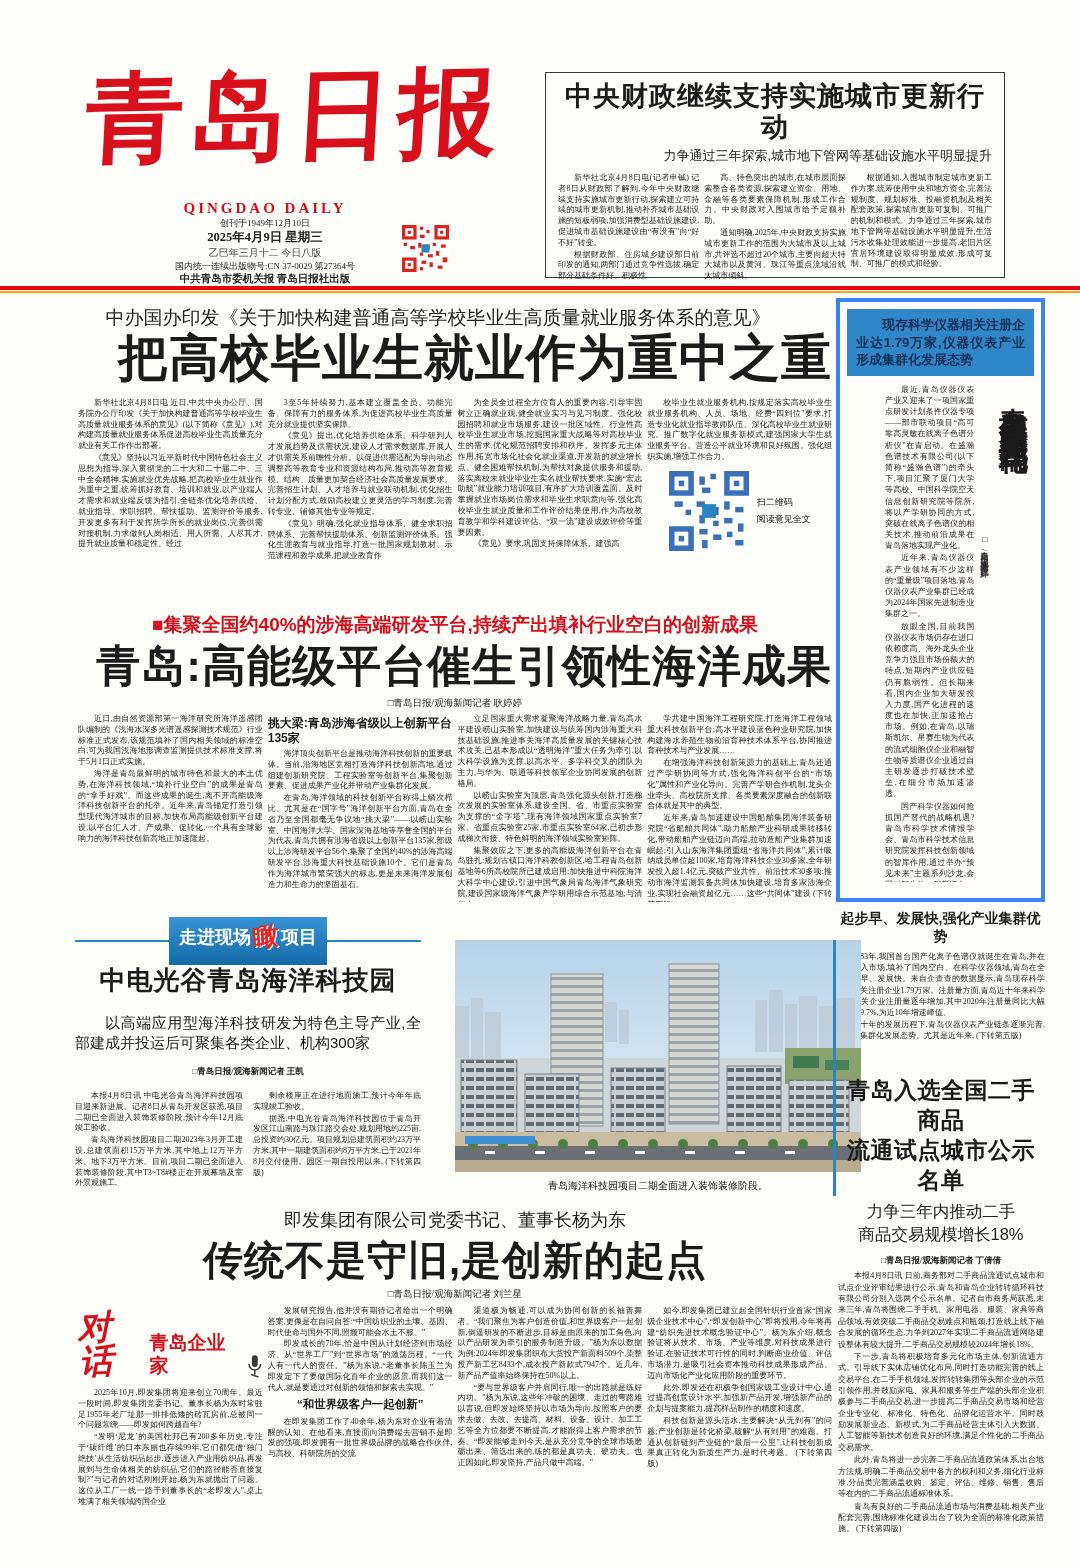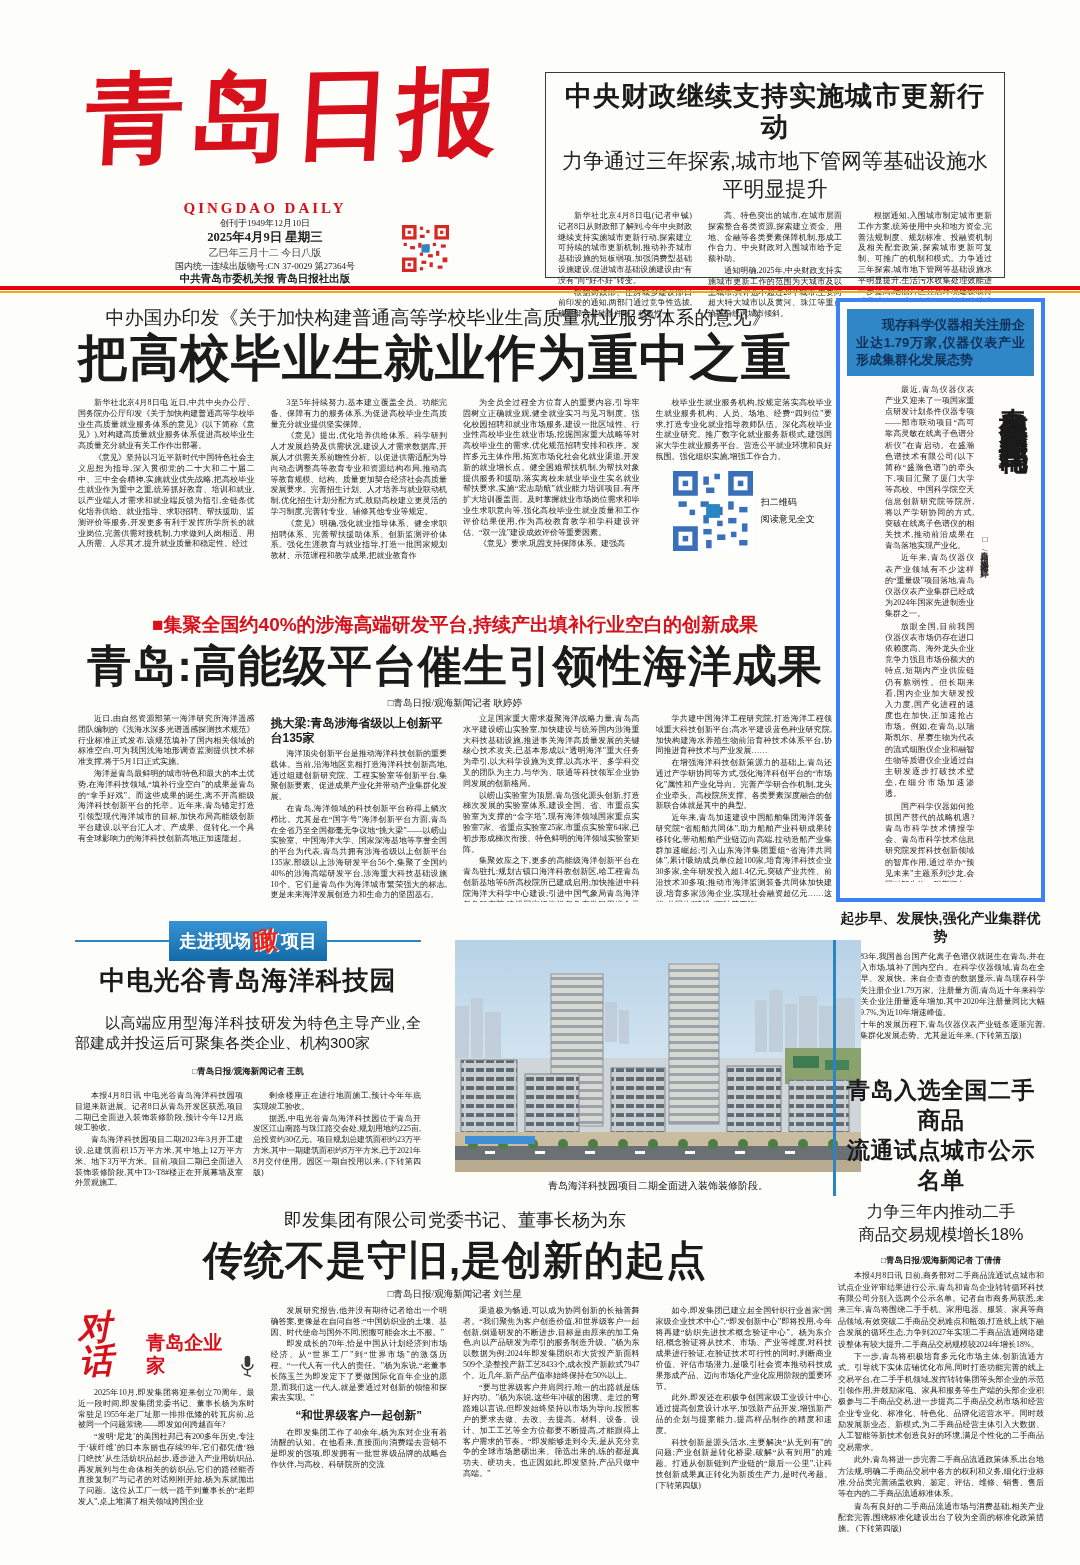--- a/index.html
+++ b/index.html
@@ -2,69 +2,69 @@
 <html><head>
 <meta charset="utf-8">
 <title>青岛日报</title>
 <style>
   html,body{margin:0;padding:0;background:#e9e9e9;}
   .page{position:relative;width:1080px;height:1565px;margin:0 auto;background:#fdfdfa;overflow:hidden;
         font-family:"Liberation Serif","DejaVu Serif",serif;color:#1b1b1b;}
   .abs{position:absolute;}
   .sans{font-family:"Liberation Sans","DejaVu Sans",sans-serif;}
   .para{margin:0 0 1px 0;text-indent:2em;text-align:justify;}
-  .cols{display:flex;gap:16px;overflow:hidden;}
+  .cols{display:flex;gap:5px;overflow:hidden;}
   .col{flex:1;overflow:hidden;font-size:8px;line-height:1.35;}
   
   .mast-title{left:86px;top:48px;font-size:98px;font-weight:900;color:#d8101c;letter-spacing:6px;
               transform:skewX(-4deg) rotate(-1deg);font-family:"Liberation Serif",serif;line-height:1.4;}
   .mast-info{left:140px;top:200px;width:250px;text-align:center;}
   .mast-en{color:#d8101c;font-weight:bold;font-size:15px;letter-spacing:3px;}
   .mast-line{font-size:9px;line-height:1.35;color:#222;}
   .mast-date{font-size:12.5px;font-weight:bold;}
   .mast-lunar{font-size:10px;color:#444;}
   .mast-pub{font-size:10.5px;font-weight:bold;}
   .qr-red{left:402px;top:225px;}
   
   .tr-box{left:545px;top:72px;width:460px;height:206px;border:1.5px solid #3a3a3a;box-sizing:border-box;padding:8px 12px;}
   .tr-h1{font-size:27px;font-weight:900;text-align:center;line-height:1.15;letter-spacing:1px;}
-  .tr-h2{font-size:21px;text-align:center;margin-top:4px;color:#222;}
+  .tr-h2{font-size:13px;text-align:right;margin-top:4px;color:#222;}
   .tr-cols{margin-top:8px;height:122px;}
   
   .rule-red{left:0;top:286px;width:1080px;height:4px;background:#e60012;}
   .rule-yellow{left:0;top:291px;width:1080px;height:2px;background:#f2a90f;}
   
   .lead-kicker{left:61px;top:305px;width:754px;text-align:center;font-size:19px;color:#1e1e1e;}
-  .lead-h1{left:78px;top:331px;width:754px;text-align:left;font-size:50px;font-weight:900;letter-spacing:1px;line-height:1.1;}
+  .lead-h1{left:78px;top:331px;width:754px;text-align:right;font-size:50px;font-weight:900;letter-spacing:1px;line-height:1.1;}
   .lead-cols{left:78px;top:398px;width:754px;height:206px;}
   .qr-block{display:flex;align-items:center;gap:8px;margin-top:8px;justify-content:center;}
   .qr-cap{font-size:9px;line-height:1.9;color:#111;}
   
   .mar-kicker{left:78px;top:612px;width:754px;text-align:center;font-size:19px;font-weight:900;color:#d8101c;}
-  .mar-h1{left:78px;top:637px;width:754px;text-align:center;font-size:44px;font-weight:900;letter-spacing:1px;}
+  .mar-h1{left:78px;top:637px;width:754px;text-align:right;font-size:44px;font-weight:900;letter-spacing:1px;}
   .mar-by{left:78px;top:697px;width:754px;text-align:center;font-size:9.5px;}
   .mar-cols{left:78px;top:714px;width:754px;height:188px;}
   .col-sub{font-size:12px;font-weight:900;margin:2px 0 3px 0;line-height:1.25;}
   
   .inst-box{left:836px;top:298px;width:209px;height:604px;border:4px solid #3b82f6;box-sizing:border-box;background:#fffdfa;padding:7px;}
   .inst-note{background:#3087c8;color:#0e3057;font-weight:900;font-size:13px;line-height:1.35;padding:7px 9px;text-indent:2em;text-align:justify;}
   .inst-flex{display:flex;margin-top:8px;height:498px;overflow:hidden;margin-left:38px;}
   .inst-text{width:112px;overflow:hidden;font-size:8px;line-height:1.4;}
   .vert{writing-mode:vertical-rl;}
   .inst-by{width:16px;font-size:8.5px;margin-top:150px;margin-left:4px;color:#222;letter-spacing:1px;height:330px;overflow:hidden;}
   .inst-h1{width:44px;font-size:29px;font-weight:900;letter-spacing:2.5px;margin-left:3px;height:100%;}
   .inst-cont{left:836px;top:908px;width:209px;height:166px;overflow:hidden;}
   .inst-sub{font-size:14px;font-weight:900;text-align:center;margin:2px 0 5px 0;}
   .inst-cont-text{font-size:8px;line-height:1.4;}
   
   .proj{left:75px;top:926px;width:346px;}
   .proj-banner-row{display:flex;align-items:center;height:30px;}
   .proj-line{flex:1;height:2px;background:#2a85c5;}
   .proj-banner{background:linear-gradient(#3793d4,#156aa8);color:#fff;font-weight:900;font-size:18px;
-               padding:2px 10px 3px 10px;display:flex;align-items:center;gap:2px;white-space:nowrap;}
+               padding:2px 10px 11px 10px;display:flex;align-items:center;gap:2px;white-space:nowrap;}
   .proj-banner .kan{color:#e8281e;font-size:26px;font-weight:900;text-shadow:1px 1px 0 #fff;transform:rotate(-4deg);}
   .proj-h1{font-size:26px;font-weight:900;text-align:center;line-height:1.25;margin-top:8px;letter-spacing:1px;}
   .proj-sub{font-size:15px;margin-top:16px;text-indent:2em;text-align:justify;line-height:1.35;}
   .proj-cols{margin-top:6px;height:116px;gap:10px;}
   .byline-line{margin:13px;font-size:8.5px;text-align:center;font-weight:bold;text-indent:0;}
   
   .photo{left:424px;top:940px;width:406px;padding-left:31px;}
   .photo-cap{font-size:10px;text-align:center;margin-top:3px;color:#111;}
   .vline-blue{left:833px;top:940px;width:3px;height:256px;background:#2a85c5;}
   

